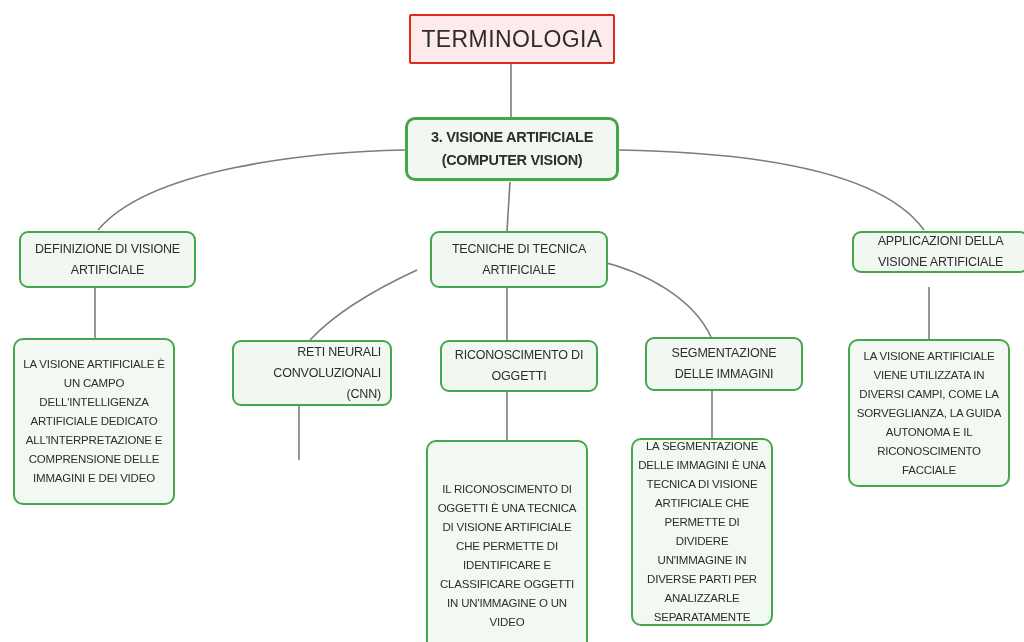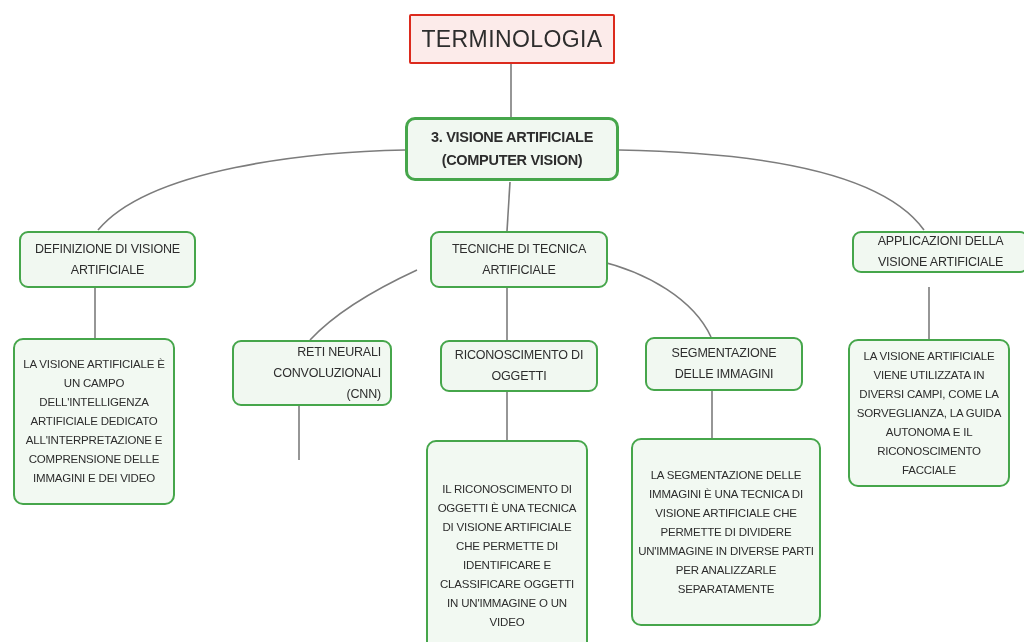--- a/index.html
+++ b/index.html
@@ -45,21 +45,21 @@
   #n-root{left:405px;top:117px;width:214px;height:64px;}
   #n-definizione{left:7px;top:231px;width:177px;height:57px;}
   #n-tecniche{left:418px;top:231px;width:178px;height:57px;}
   #n-applicazioni{left:840px;top:231px;width:177px;height:42px;}
   #n-reti{left:220px;top:340px;width:160px;height:66px;text-align:right;}
   #n-riconoscimento{left:428px;top:340px;width:158px;height:52px;}
   #n-segmentazione{left:633px;top:337px;width:158px;height:54px;}
   #d-definizione{left:13px;top:338px;width:162px;height:167px;}
   #d-reti{left:219px;top:460px;width:162px;height:128px;}
   #d-riconoscimento{left:426px;top:440px;width:162px;height:232px;justify-content:center;}
-  #d-segmentazione{left:631px;top:438px;width:190px;height:188px;}
+  #d-segmentazione{left:631px;top:438px;width:142px;height:188px;}
   #d-applicazioni{left:848px;top:339px;width:162px;height:148px;}
 </style>
 </head>
 <body>
 
 <div class="canvas">
 
   <svg class="edges" viewBox="0 0 1024 642">
     <path d="M511 64 V117"></path>
     <path d="M405 150 C310 152 150 168 98 230"></path>

